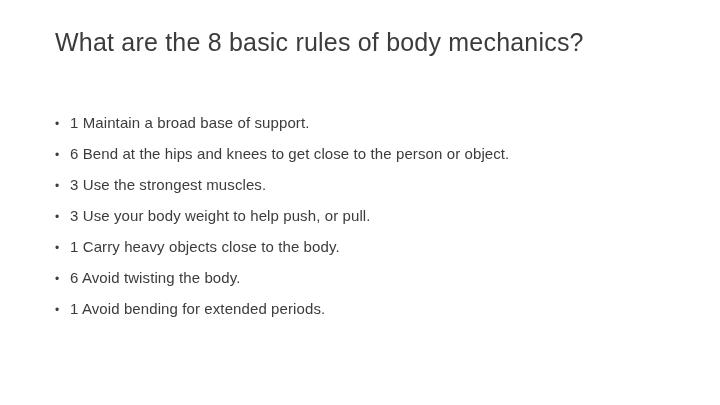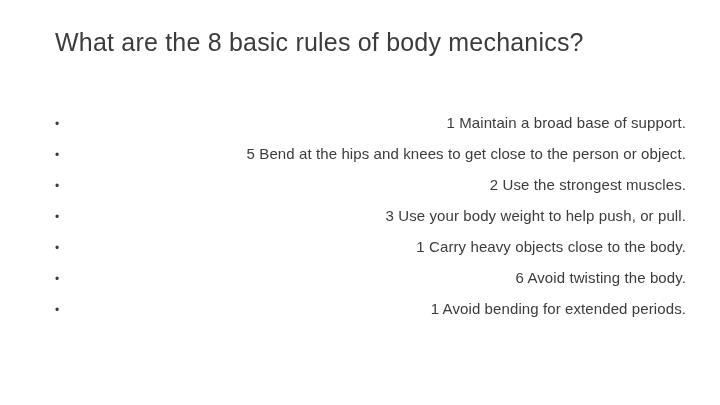--- a/index.html
+++ b/index.html
@@ -44,40 +44,39 @@
   }
   .bullet-marker {
     flex: 0 0 auto;
     width: 15px;
     font-size: 12px;
     color: #3c3c3c;
   }
   .bullet-text {
     flex: 1 1 auto;
     letter-spacing: 0.1px;
-    text-align: right;
   }
 </style>
 </head>
 <body>
 
 <div class="slide">
   <h1 class="slide-title">What are the 8 basic rules of body mechanics?</h1>
   <ul class="bullet-list">
     <li>
       <span class="bullet-marker">•</span>
       <span class="bullet-text">1 Maintain a broad base of support.</span>
     </li>
     <li>
       <span class="bullet-marker">•</span>
-      <span class="bullet-text">5 Bend at the hips and knees to get close to the person or object.</span>
+      <span class="bullet-text">6 Bend at the hips and knees to get close to the person or object.</span>
     </li>
     <li>
       <span class="bullet-marker">•</span>
-      <span class="bullet-text">2 Use the strongest muscles.</span>
+      <span class="bullet-text">3 Use the strongest muscles.</span>
     </li>
     <li>
       <span class="bullet-marker">•</span>
       <span class="bullet-text">3 Use your body weight to help push, or pull.</span>
     </li>
     <li>
       <span class="bullet-marker">•</span>
       <span class="bullet-text">1 Carry heavy objects close to the body.</span>
     </li>
     <li>

